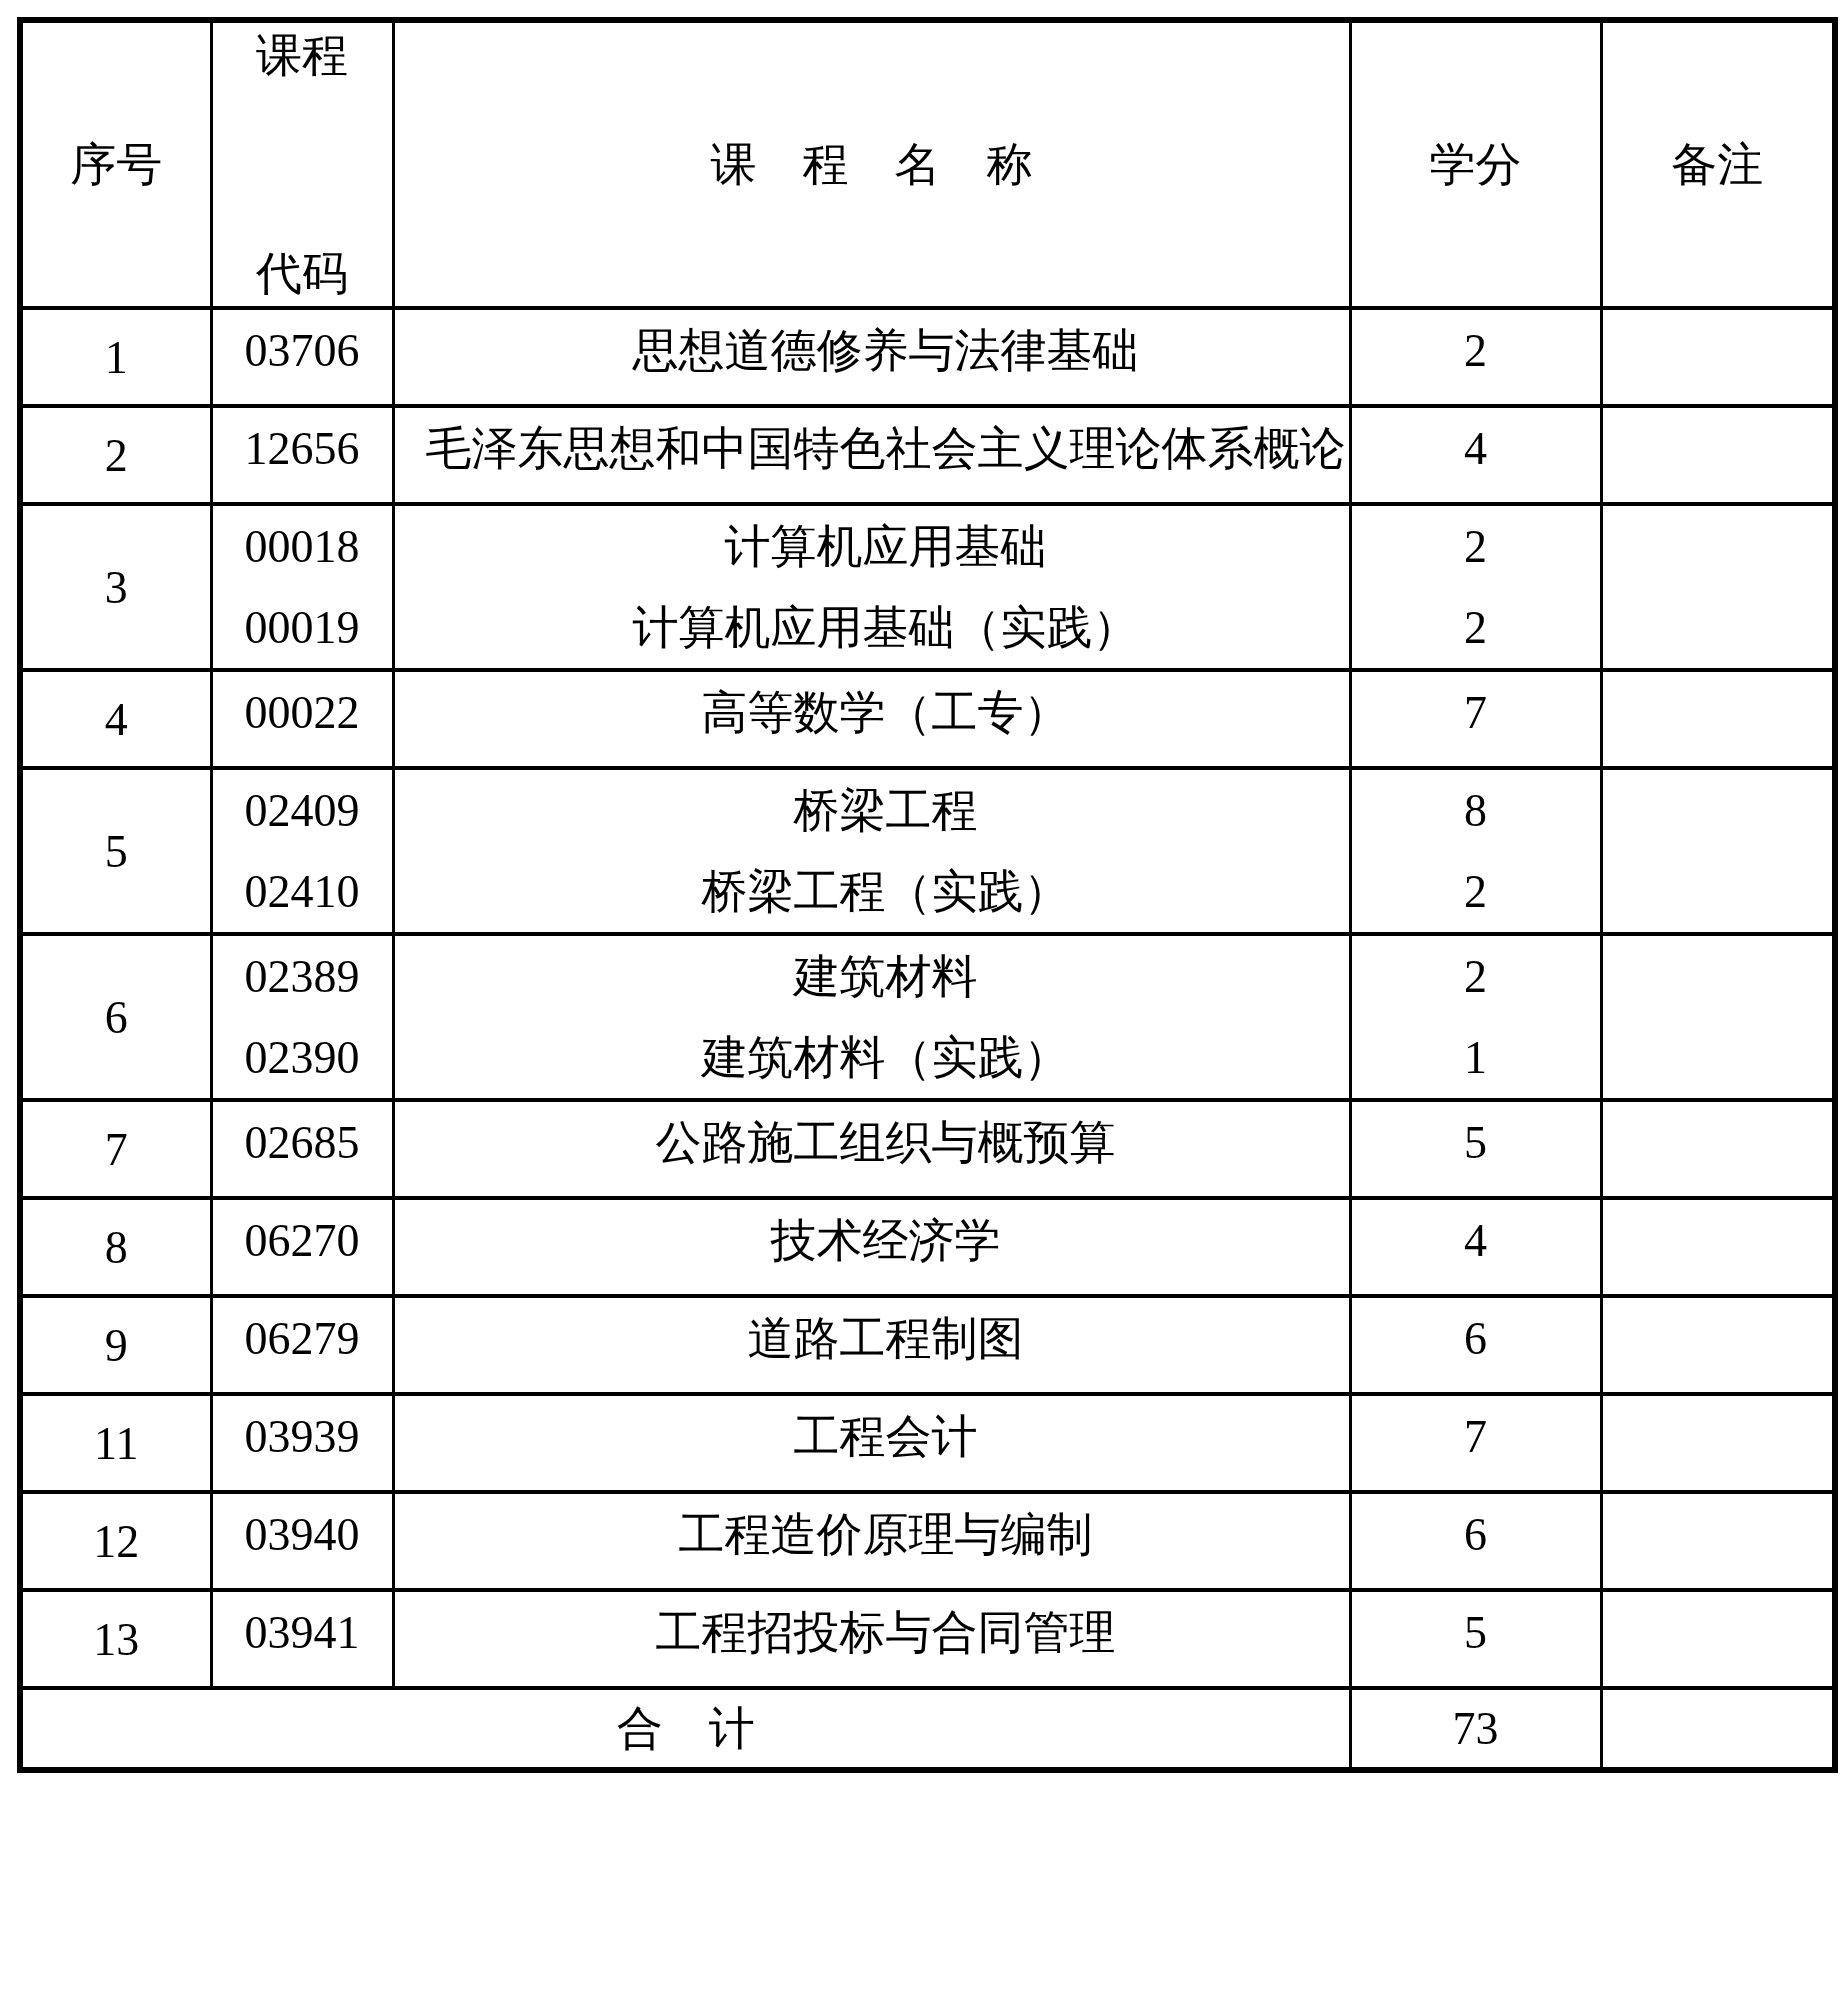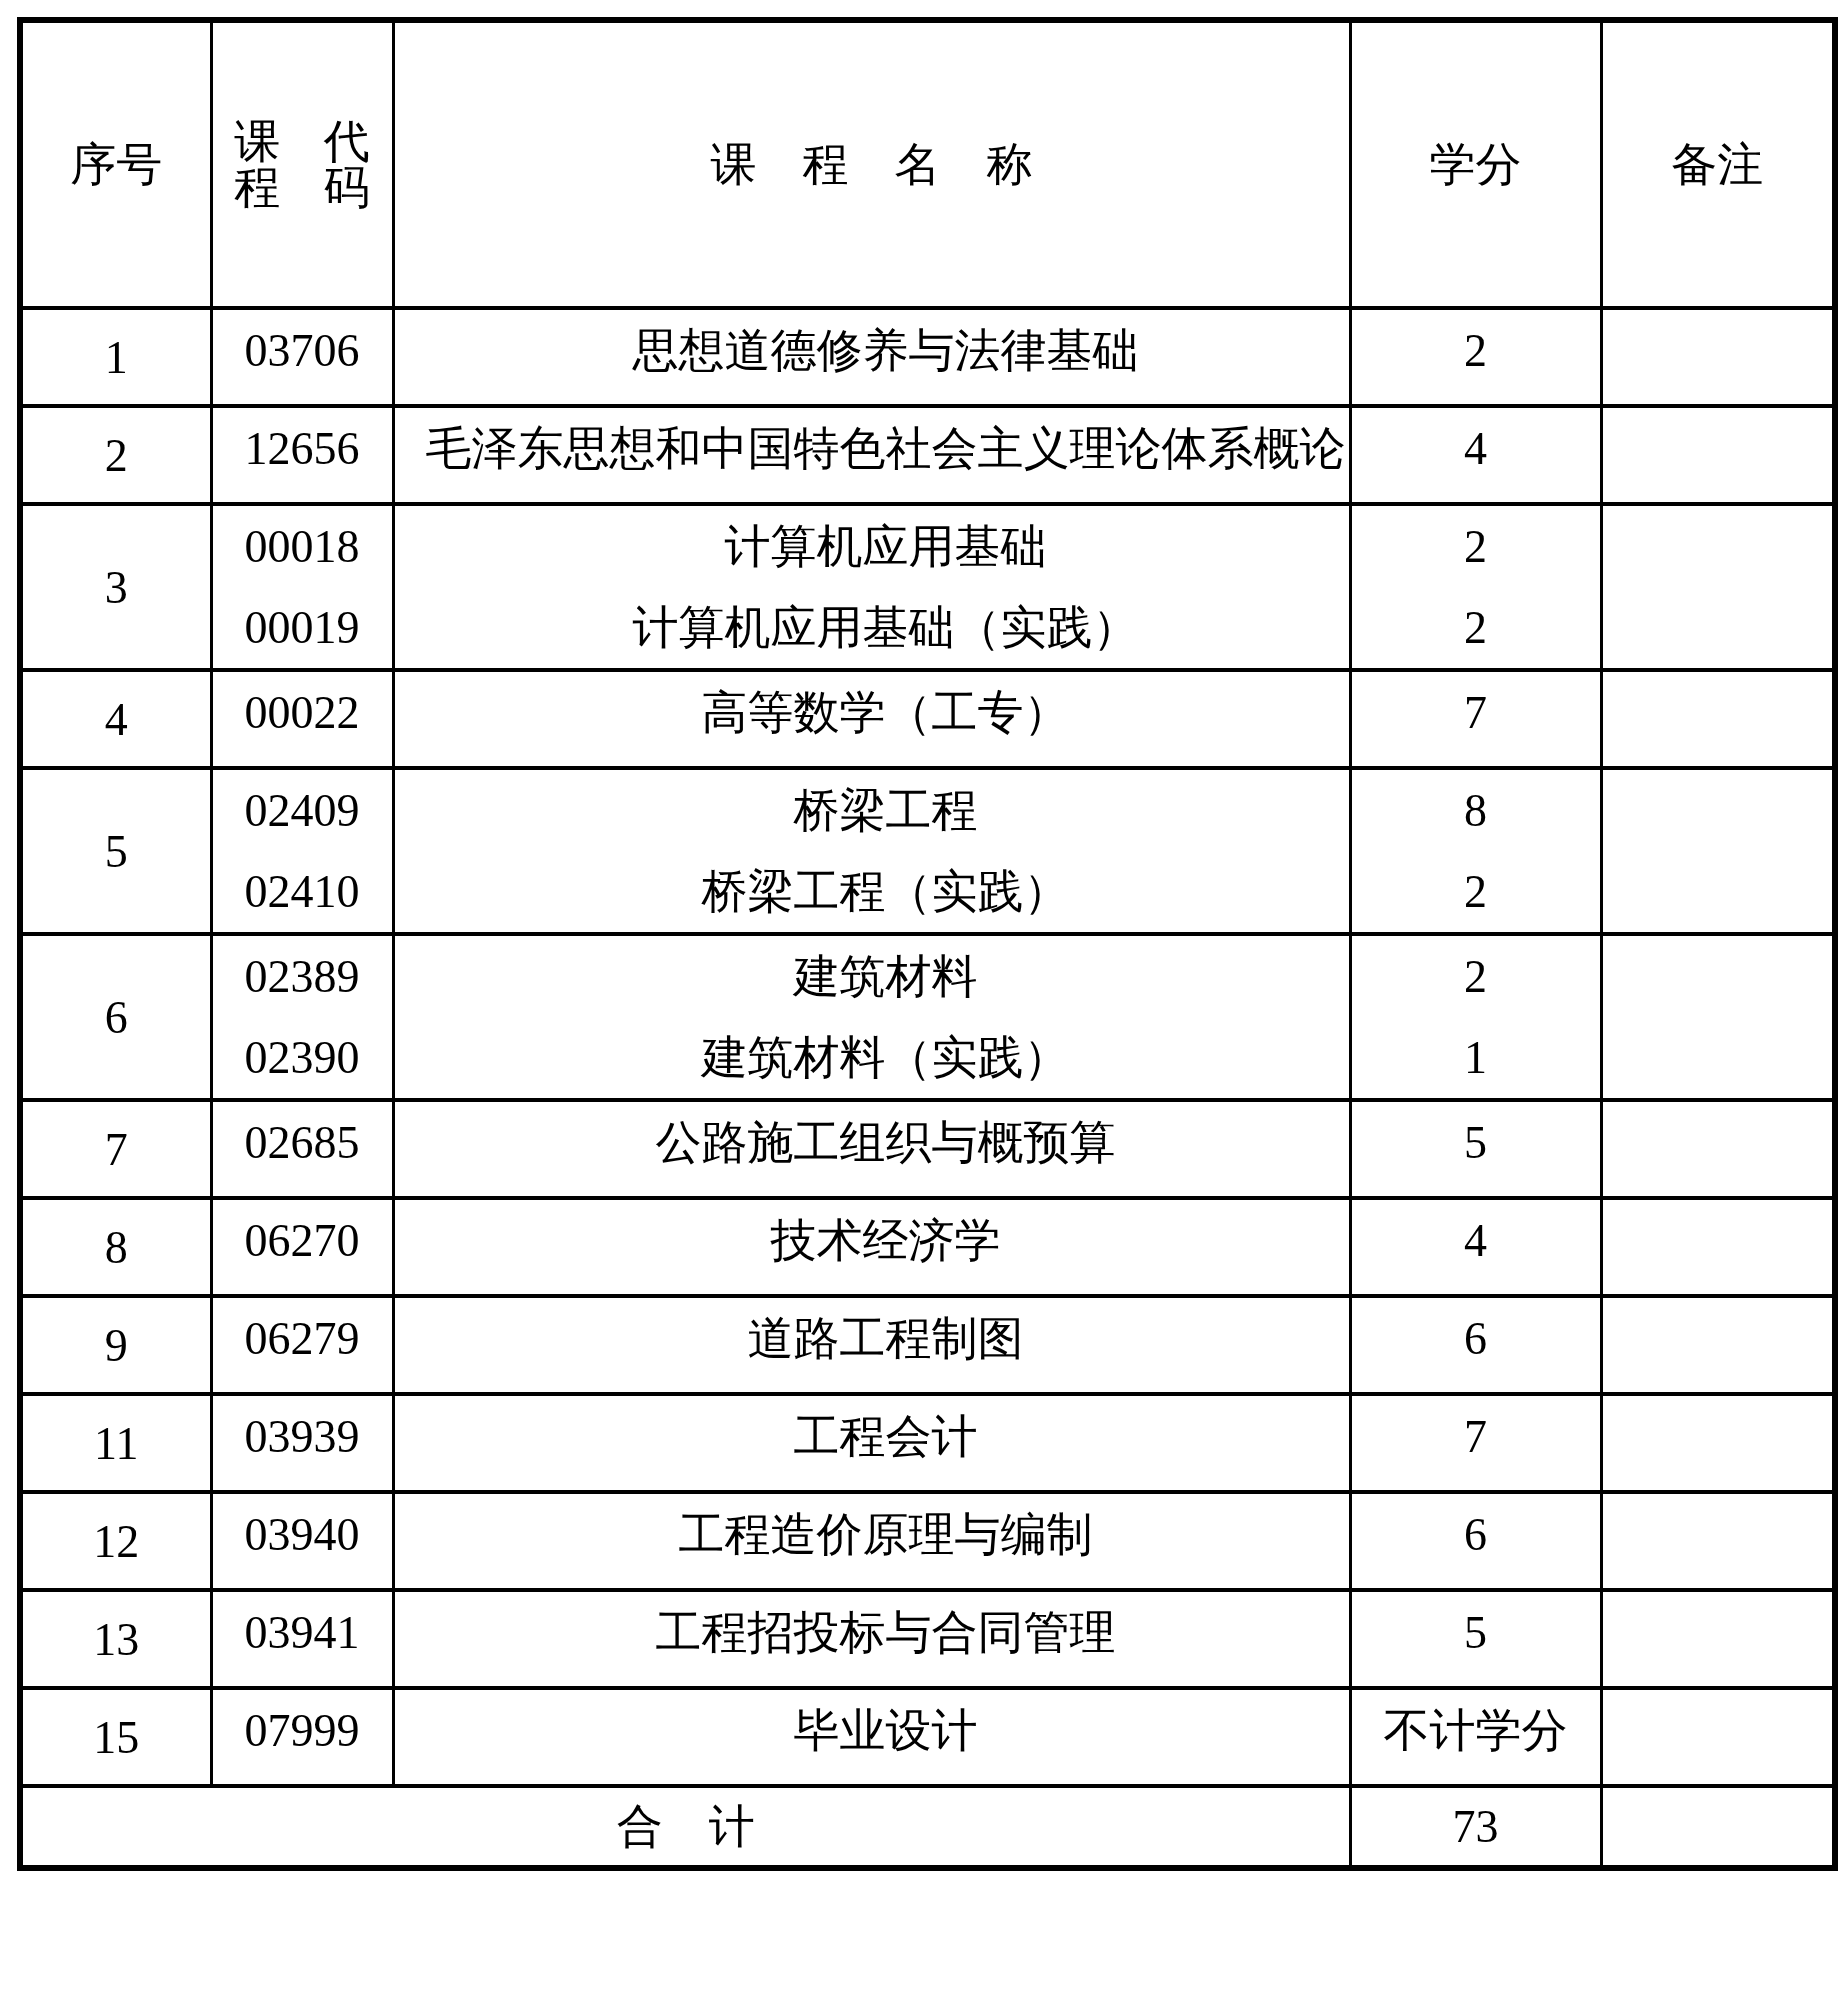--- a/index.html
+++ b/index.html
@@ -32,21 +32,21 @@
   tr.double       { height: 161px; }
   tr.total-row    { height: 82px; }
 
   .center { text-align: center; }
   .name-cell { text-align: center; padding-left: 28px; }
   .stack-cell div { height: 94px; line-height: 81px; white-space: nowrap; }
   .double .stack-cell div { height: 81px; line-height: 81px; }
 
   .header-code-stack {
     display: flex;
-    flex-direction: row;
+    flex-direction: column;
     justify-content: space-between;
     align-items: center;
     height: 264px;
   }
   .header-code-stack span { line-height: 1; }
   .total-label { text-align: center; letter-spacing: 0; }
 </style>
 </head>
 <body>
 
@@ -231,33 +231,20 @@
           <div>03941</div>
         </td>
         <td class="name-cell stack-cell">
           <div>工程招投标与合同管理</div>
         </td>
         <td class="center stack-cell">
           <div>5</div>
         </td>
         <td class="center"></td>
       </tr>
-      <tr class="single">
-        <td class="center">15</td>
-        <td class="center stack-cell">
-          <div>07999</div>
-        </td>
-        <td class="name-cell stack-cell">
-          <div>毕业设计</div>
-        </td>
-        <td class="center stack-cell">
-          <div>不计学分</div>
-        </td>
-        <td class="center"></td>
-      </tr>
     </tbody>
   <tfoot>
     <tr class="total-row">
       <td colspan="3" class="total-label">合　计</td>
       <td class="center">73</td>
       <td class="center"></td>
     </tr>
   </tfoot>
 </table>
 

